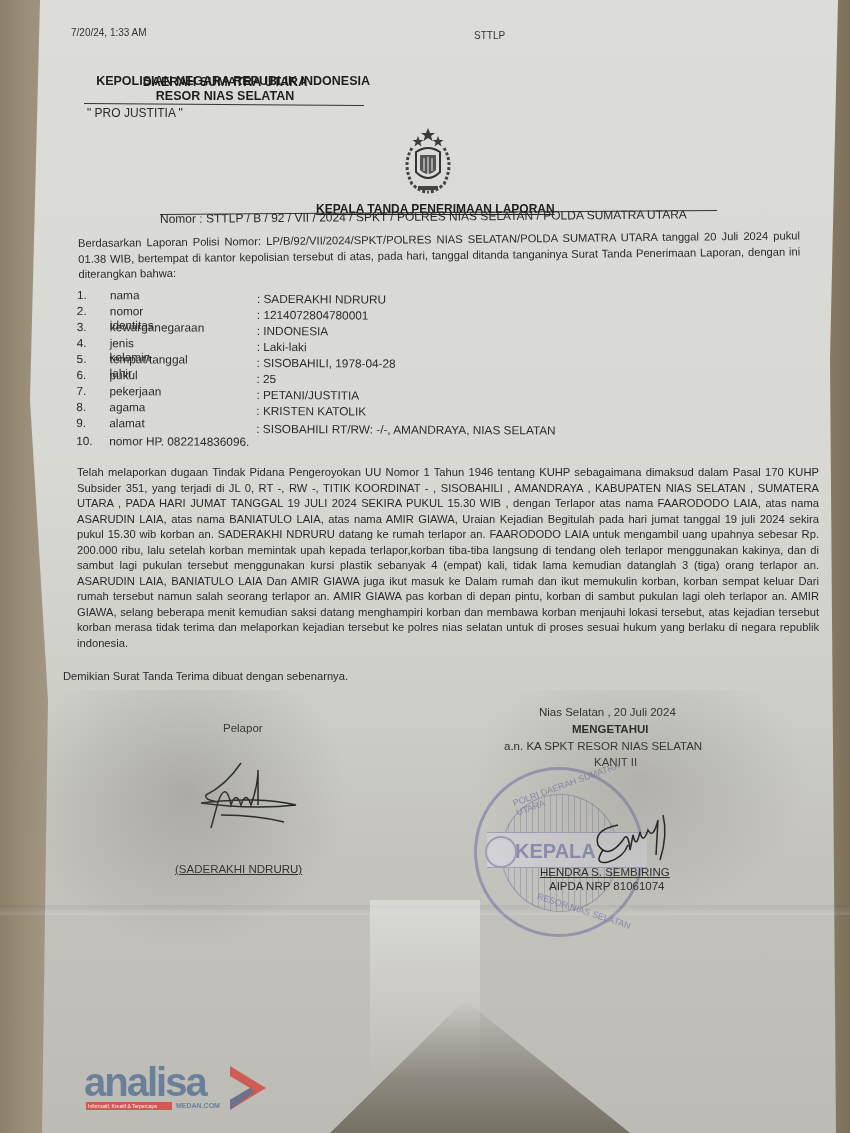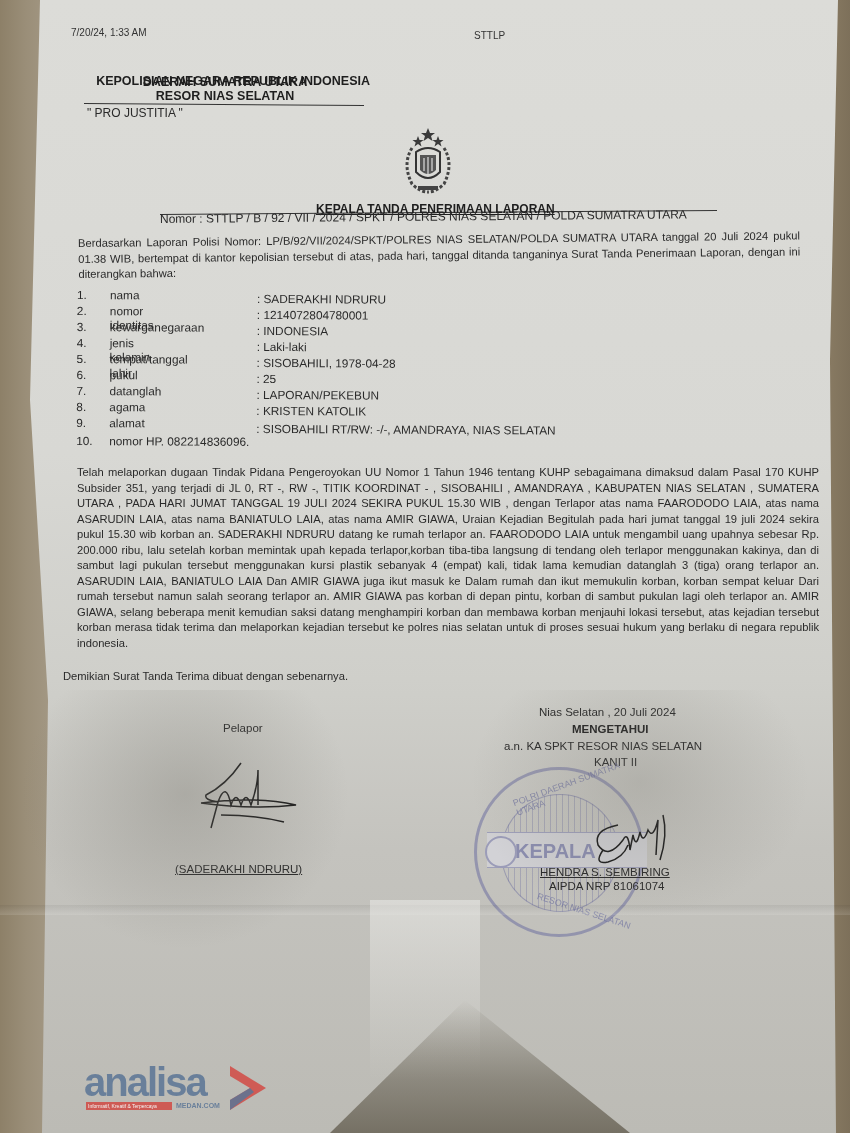--- a/index.html
+++ b/index.html
@@ -143,22 +143,22 @@
       <span class="lbl">tempat/tanggal lahir</span>
       <span class="val" style="top:3px;">: SISOBAHILI, 1978-04-28</span>
     </div>
   <div class="row" style="top:80px;">
       <span class="num">6.</span>
       <span class="lbl">pukul</span>
       <span class="val" style="top:3px;">: 25</span>
     </div>
   <div class="row" style="top:96px;">
       <span class="num">7.</span>
-      <span class="lbl">datanglah</span>
-      <span class="val" style="top:3px;">: LAPORAN/PEKEBUN</span>
+      <span class="lbl">pekerjaan</span>
+      <span class="val" style="top:3px;">: PETANI/JUSTITIA</span>
     </div>
   <div class="row" style="top:112px;">
       <span class="num">8.</span>
       <span class="lbl">agama</span>
       <span class="val" style="top:3px;">: KRISTEN KATOLIK</span>
     </div>
   <div class="row" style="top:128px;">
       <span class="num">9.</span>
       <span class="lbl">alamat</span>
       <span class="val" style="top:5px;">: SISOBAHILI RT/RW: -/-, AMANDRAYA, NIAS SELATAN</span>

